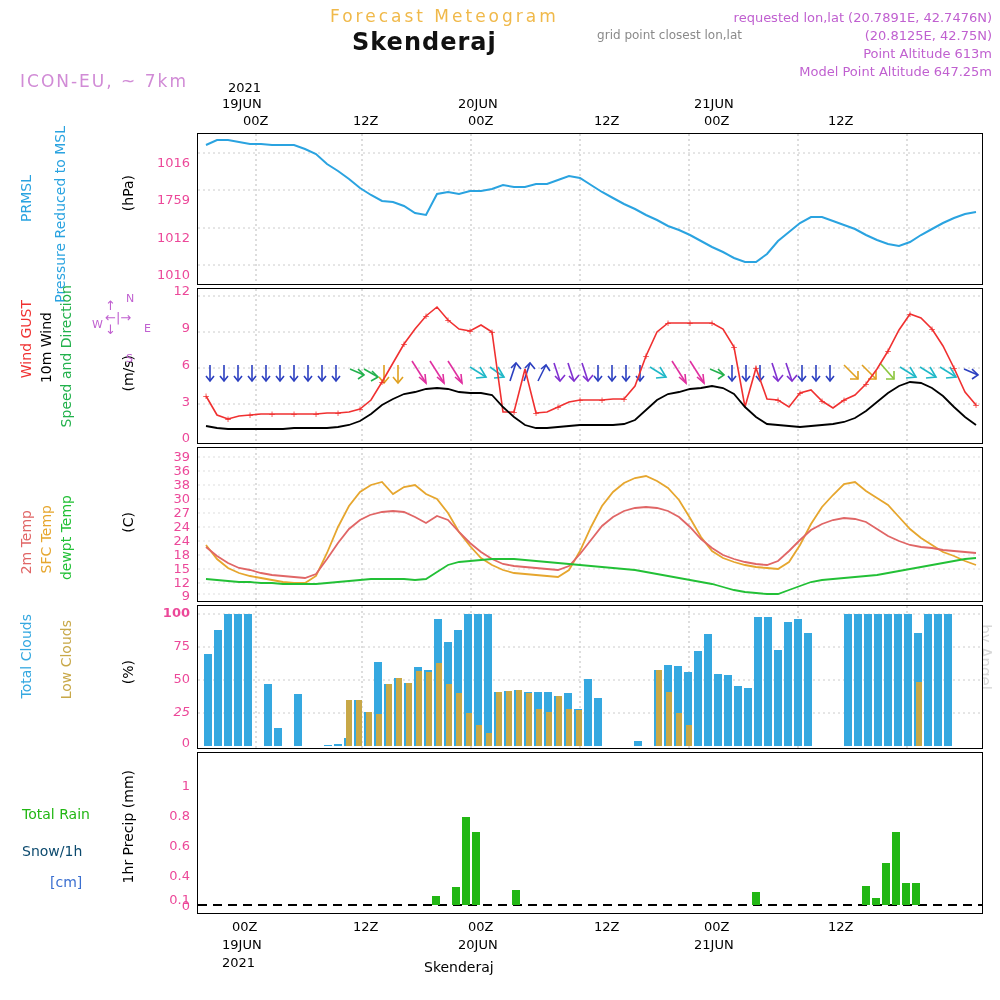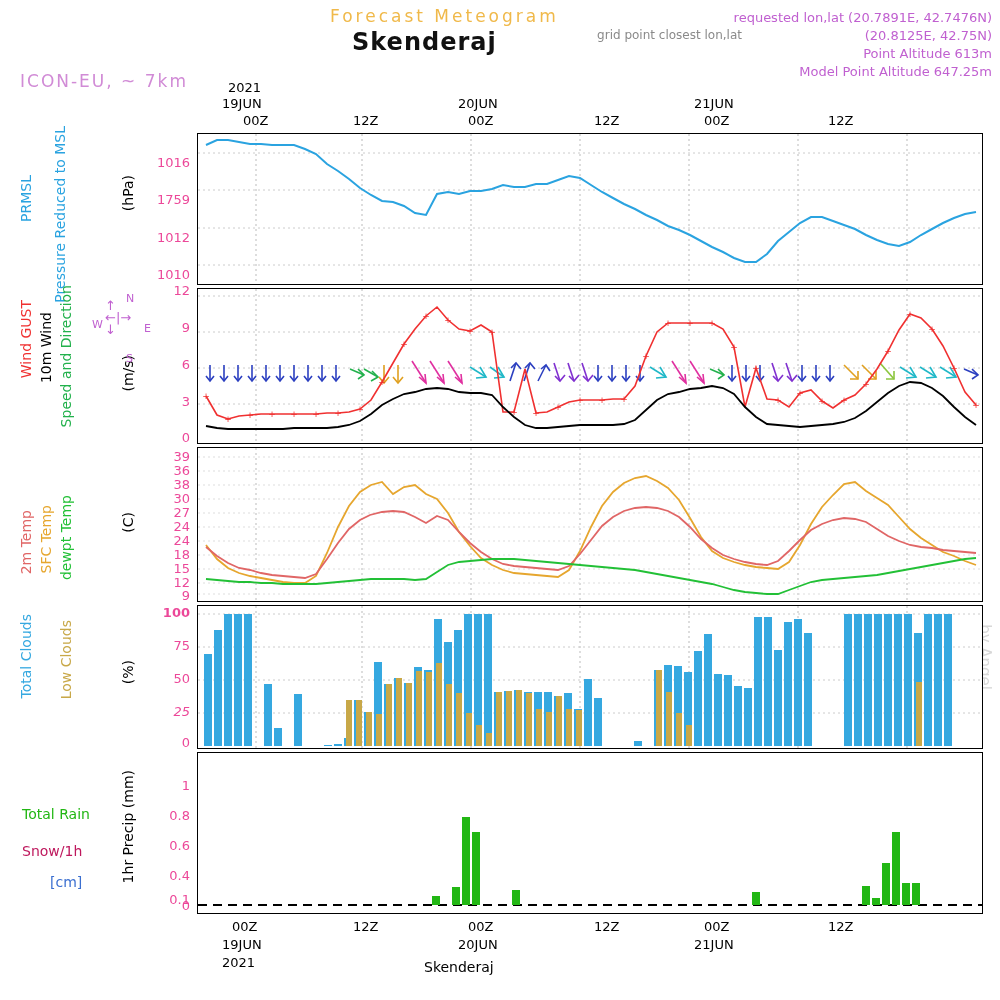--- a/index.html
+++ b/index.html
@@ -484,21 +484,21 @@
   </svg>
 </div>
 <div class="ylab" style="left:140px;top:778px;width:50px;">1</div>
 <div class="ylab" style="left:140px;top:808px;width:50px;">0.8</div>
 <div class="ylab" style="left:140px;top:838px;width:50px;">0.6</div>
 <div class="ylab" style="left:140px;top:868px;width:50px;">0.4</div>
 <div class="ylab" style="left:140px;top:892px;width:50px;">0.1</div>
 <div class="ylab" style="left:140px;top:898px;width:50px;top:898px;">0</div>
 <div class="abs vtext" style="left:120px;top:770px;font-size:14px;color:#000;">1hr Precip (mm)</div>
 <div class="abs" style="left:22px;top:806px;font-size:14px;color:#22b714;">Total  Rain</div>
-<div class="abs" style="left:22px;top:843px;font-size:14px;color:#be185d;">Snow/1h</div>
+<div class="abs" style="left:22px;top:843px;font-size:14px;color:#0c4a6e;">Snow/1h</div>
 <div class="abs" style="left:50px;top:874px;font-size:14px;color:#3b6fd0;">[cm]</div>
 
 <div class="bottime" style="left:232px;top:919px;">00Z</div>
 <div class="bottime" style="left:222px;top:937px;">19JUN</div>
 <div class="bottime" style="left:222px;top:955px;">2021</div>
 <div class="bottime" style="left:353px;top:919px;">12Z</div>
 <div class="bottime" style="left:468px;top:919px;">00Z</div>
 <div class="bottime" style="left:458px;top:937px;">20JUN</div>
 <div class="bottime" style="left:594px;top:919px;">12Z</div>
 <div class="bottime" style="left:704px;top:919px;">00Z</div>

